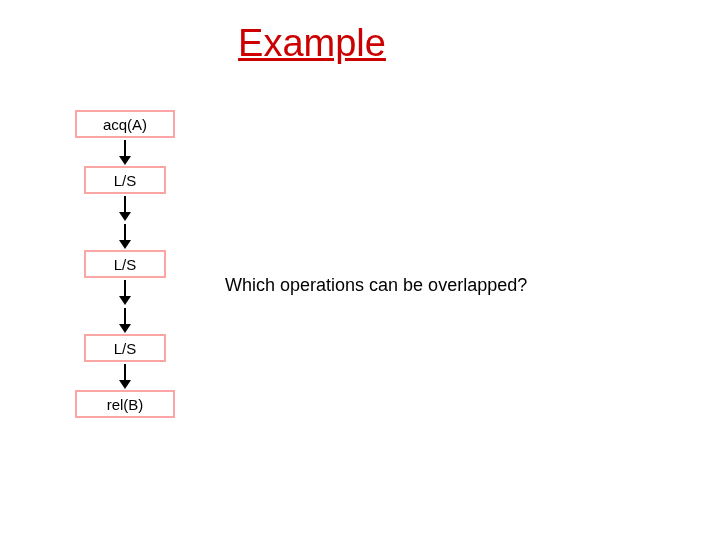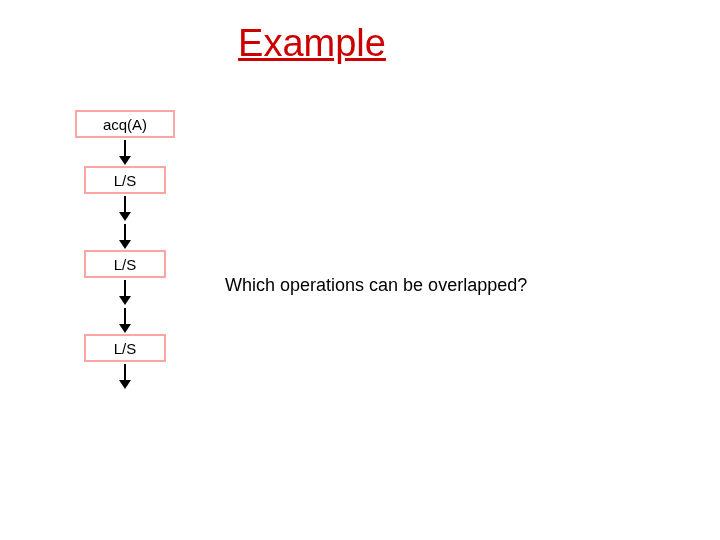--- a/index.html
+++ b/index.html
@@ -83,15 +83,16 @@
   <div class="op-box wide">acq(A)</div>
   <div class="arrow"></div>
   <div class="op-box narrow">L/S</div>
   <div class="arrow"></div>
   <div class="arrow"></div>
   <div class="op-box narrow">L/S</div>
   <div class="arrow"></div>
   <div class="arrow"></div>
   <div class="op-box narrow">L/S</div>
   <div class="arrow"></div>
+  <div class="op-box wide">rel(B)</div>
 </div>
 
 <div class="question">Which operations can be overlapped?</div>
 
 </body></html>

